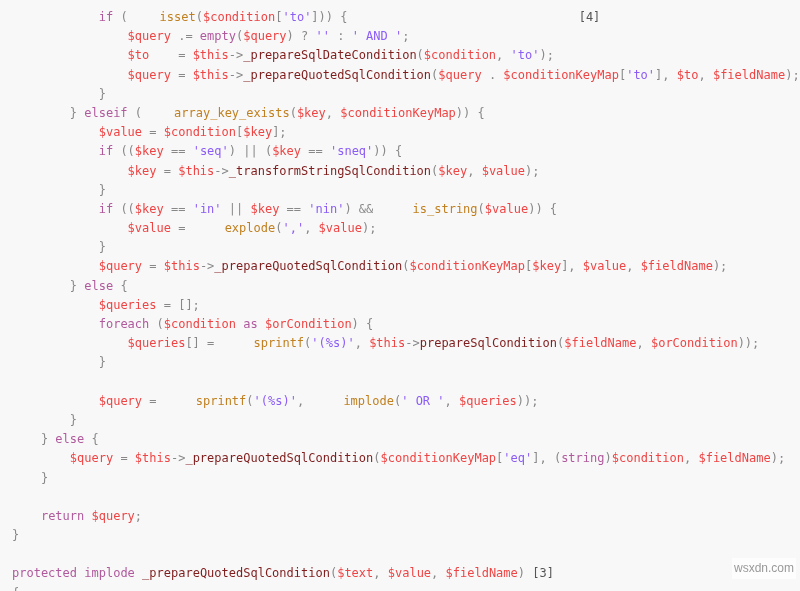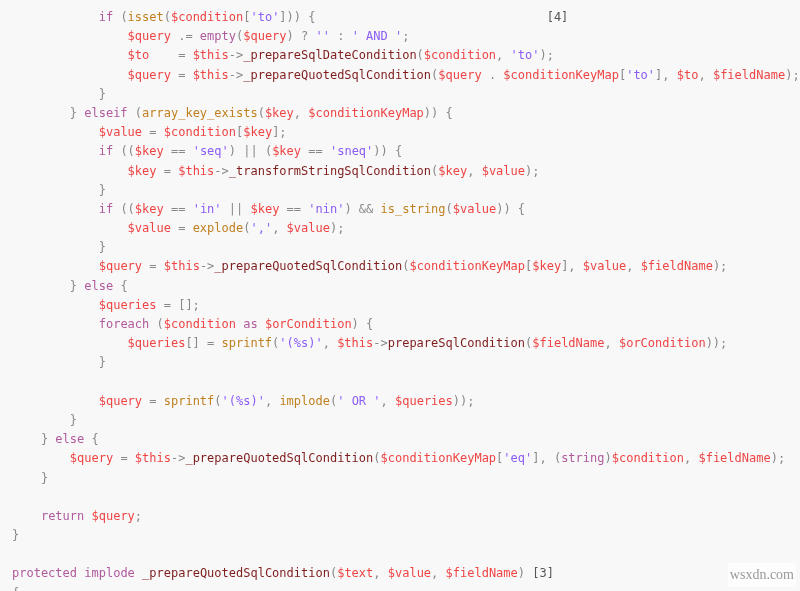--- a/index.html
+++ b/index.html
@@ -10,32 +10,32 @@
     font-size: 12px;
     line-height: 1.6;
     color: #888;
     width: 800px;
   }
   .code-block {
     padding: 8px 12px;
     white-space: pre;
   }
   .kw { color: #b05a9d; font-weight: normal; }
-  .fn { color: #c08020; }
+  .fn { color: #c08020; margin-left: 32px; }
   .var { color: #ef4444; }
   .str { color: #8b5cf6; }
   .method { color: #7f1d1d; }
   .annot { color: #555; }
   .watermark {
     position: fixed;
     right: 4px;
-    bottom: 4px;
-    font-size: 14px;
+    bottom: 12px;
+    font-size: 12px;
     color: #999;
-    font-family: Liberation Serif, serif;
+    font-family: Liberation Sans, sans-serif;
     background: rgba(255,255,255,0.7);
     padding: 1px 2px;
   }
 </style>
 </head>
 <body>
 
 <div class="code-block">            <span class="kw">if</span> (<span class="fn">isset</span>(<span class="var">$condition</span>[<span class="str">'to'</span>])) {                                <span class="annot">[4]</span>
                 <span class="var">$query</span> .= <span class="kw">empty</span>(<span class="var">$query</span>) ? <span class="str">''</span> : <span class="str">' AND '</span>;
                 <span class="var">$to</span>    = <span class="var">$this</span>-&gt;<span class="method">_prepareSqlDateCondition</span>(<span class="var">$condition</span>, <span class="str">'to'</span>);

